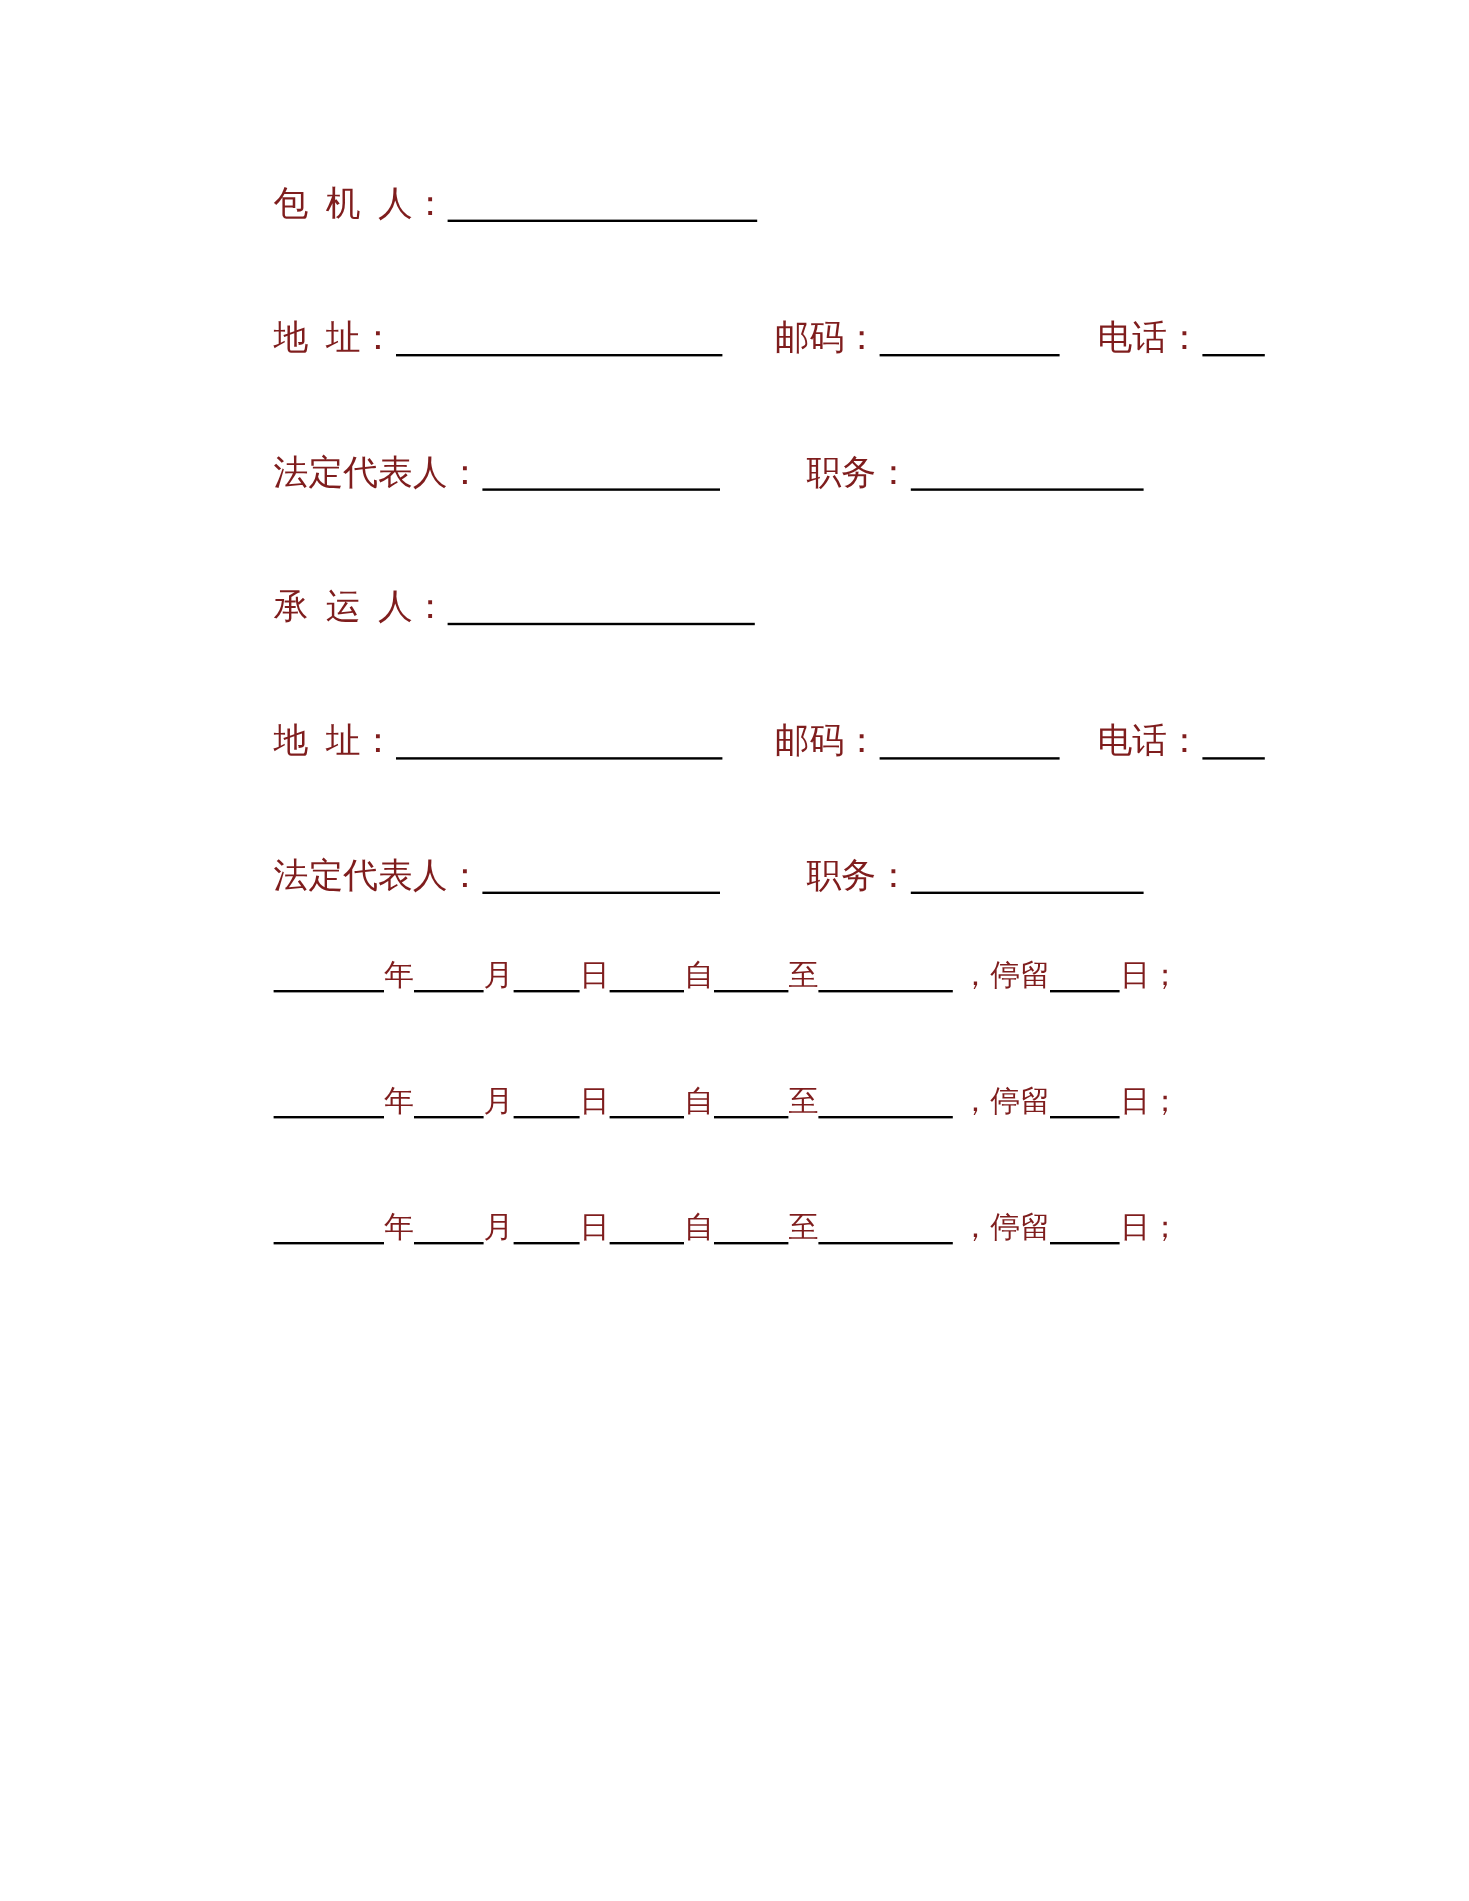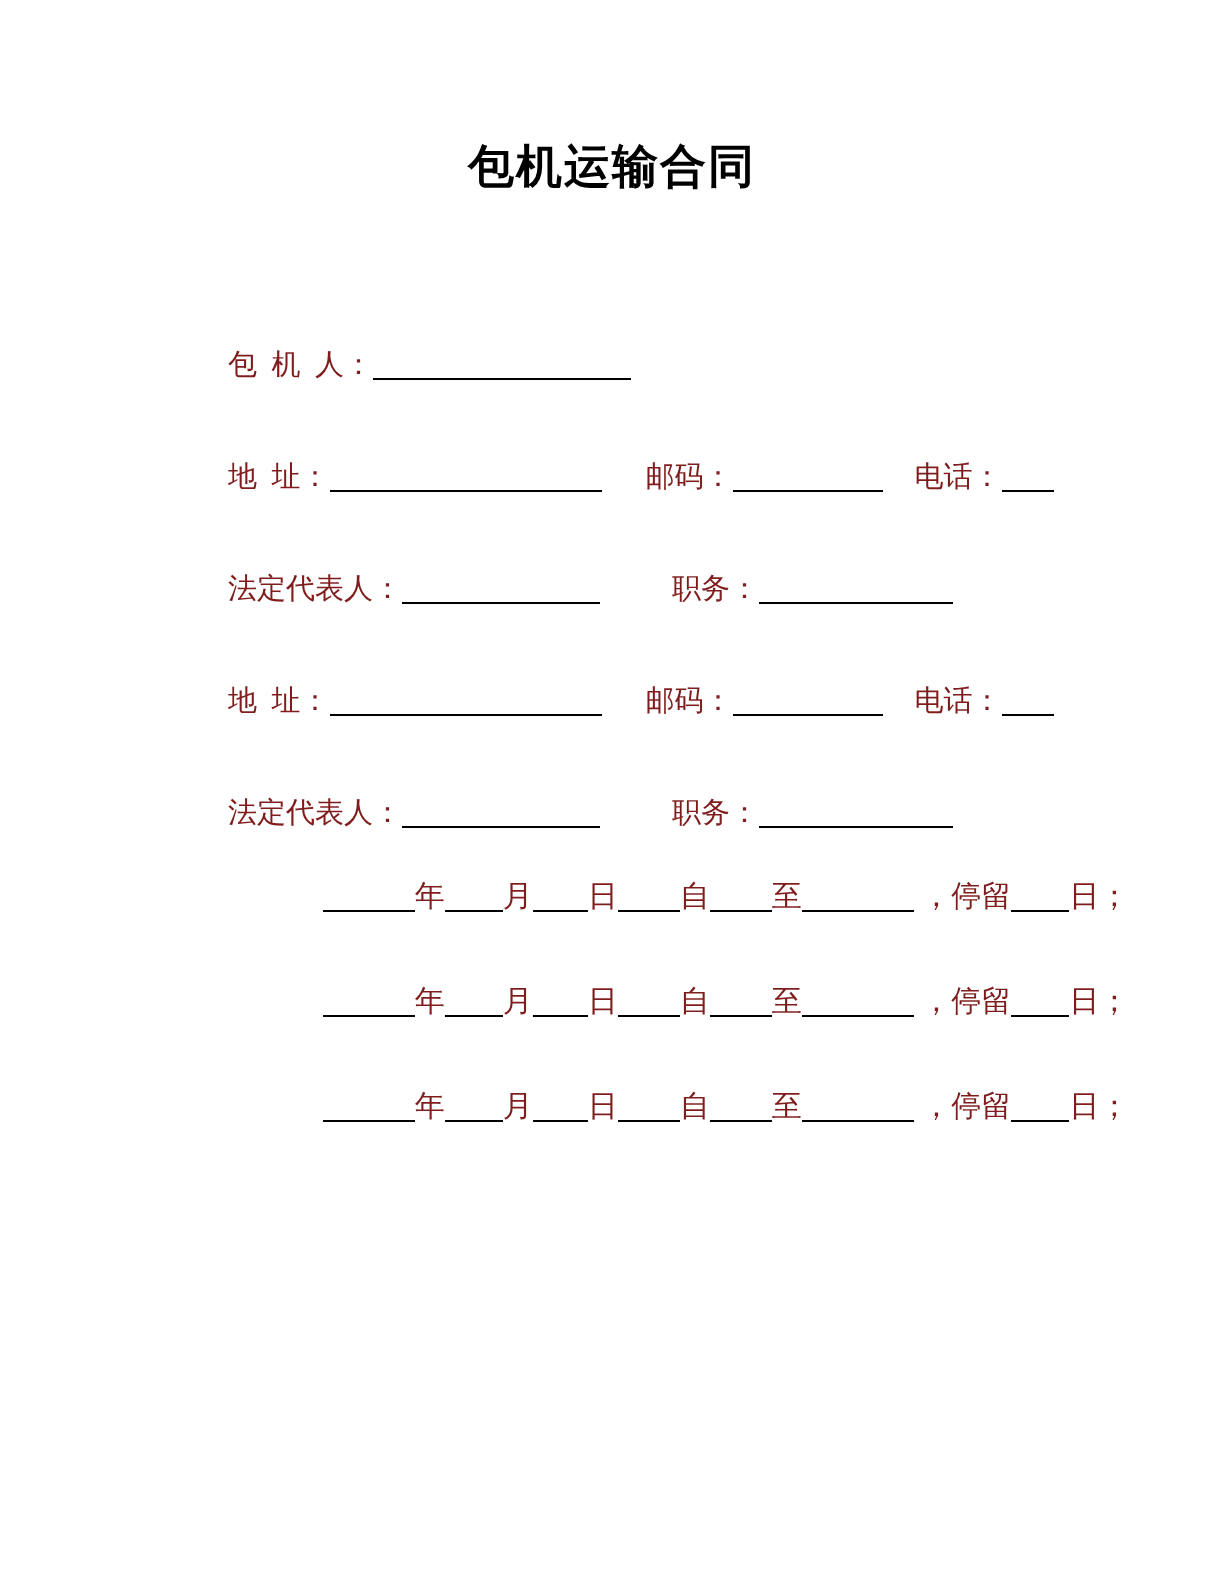--- a/index.html
+++ b/index.html
@@ -57,46 +57,45 @@
     margin: 64px 170px 0 178px;
     font-size: 29px;
     line-height: 57px;
     text-indent: 50px;
     white-space: pre-wrap;
   }
   #routes {
     margin-left: 228px;
   }
   .route-line {
-    font-size: 30px;
+    font-size: 25px;
     line-height: 32px;
     white-space: pre;
-    text-align: center;
   }
   #routes .route-line:first-child {
     margin-top: 52px;
   }
   #routes .route-line + .route-line {
     margin-top: 73px;
   }
   .lbl {
     color: #7f1d1d;
   }
 </style>
 </head>
 <body>
 
 <div class="page">
 
-  <div class="doc-title">包机运输合同</div>
 
   <div id="fields">
       <div class="form-line"><span class="lbl">包  机  人：</span><span class="blank" style="width: 258px;"></span></div>
       <div class="form-line"><span class="lbl">地  址：</span><span class="blank" style="width: 272px;"></span><span class="gap" style="width: 44px;"></span><span class="lbl">邮码：</span><span class="blank" style="width: 150px;"></span><span class="gap" style="width: 32px;"></span><span class="lbl">电话：</span><span class="blank" style="width: 52px;"></span></div>
       <div class="form-line"><span class="lbl">法定代表人：</span><span class="blank" style="width: 198px;"></span><span class="gap" style="width: 72px;"></span><span class="lbl">职务：</span><span class="blank" style="width: 194px;"></span></div>
+      <div class="form-line"><span class="lbl">承  运  人：</span><span class="blank" style="width: 256px;"></span></div>
       <div class="form-line"><span class="lbl">地  址：</span><span class="blank" style="width: 272px;"></span><span class="gap" style="width: 44px;"></span><span class="lbl">邮码：</span><span class="blank" style="width: 150px;"></span><span class="gap" style="width: 32px;"></span><span class="lbl">电话：</span><span class="blank" style="width: 52px;"></span></div>
       <div class="form-line"><span class="lbl">法定代表人：</span><span class="blank" style="width: 198px;"></span><span class="gap" style="width: 72px;"></span><span class="lbl">职务：</span><span class="blank" style="width: 194px;"></span></div>
     </div>
 
 
   <div id="routes">
       <div class="route-line"><span class="blank" style="width: 92px;"></span><span class="lbl">年</span><span class="blank" style="width: 58px;"></span><span class="lbl">月</span><span class="blank" style="width: 55px;"></span><span class="lbl">日</span><span class="blank" style="width: 62px;"></span><span class="lbl">自</span><span class="blank" style="width: 62px;"></span><span class="lbl">至</span><span class="blank" style="width: 112px;"></span><span class="lbl"> ，停留</span><span class="blank" style="width: 58px;"></span><span class="lbl">日；</span></div>
       <div class="route-line"><span class="blank" style="width: 92px;"></span><span class="lbl">年</span><span class="blank" style="width: 58px;"></span><span class="lbl">月</span><span class="blank" style="width: 55px;"></span><span class="lbl">日</span><span class="blank" style="width: 62px;"></span><span class="lbl">自</span><span class="blank" style="width: 62px;"></span><span class="lbl">至</span><span class="blank" style="width: 112px;"></span><span class="lbl"> ，停留</span><span class="blank" style="width: 58px;"></span><span class="lbl">日；</span></div>
       <div class="route-line"><span class="blank" style="width: 92px;"></span><span class="lbl">年</span><span class="blank" style="width: 58px;"></span><span class="lbl">月</span><span class="blank" style="width: 55px;"></span><span class="lbl">日</span><span class="blank" style="width: 62px;"></span><span class="lbl">自</span><span class="blank" style="width: 62px;"></span><span class="lbl">至</span><span class="blank" style="width: 112px;"></span><span class="lbl"> ，停留</span><span class="blank" style="width: 58px;"></span><span class="lbl">日；</span></div>
     </div>

